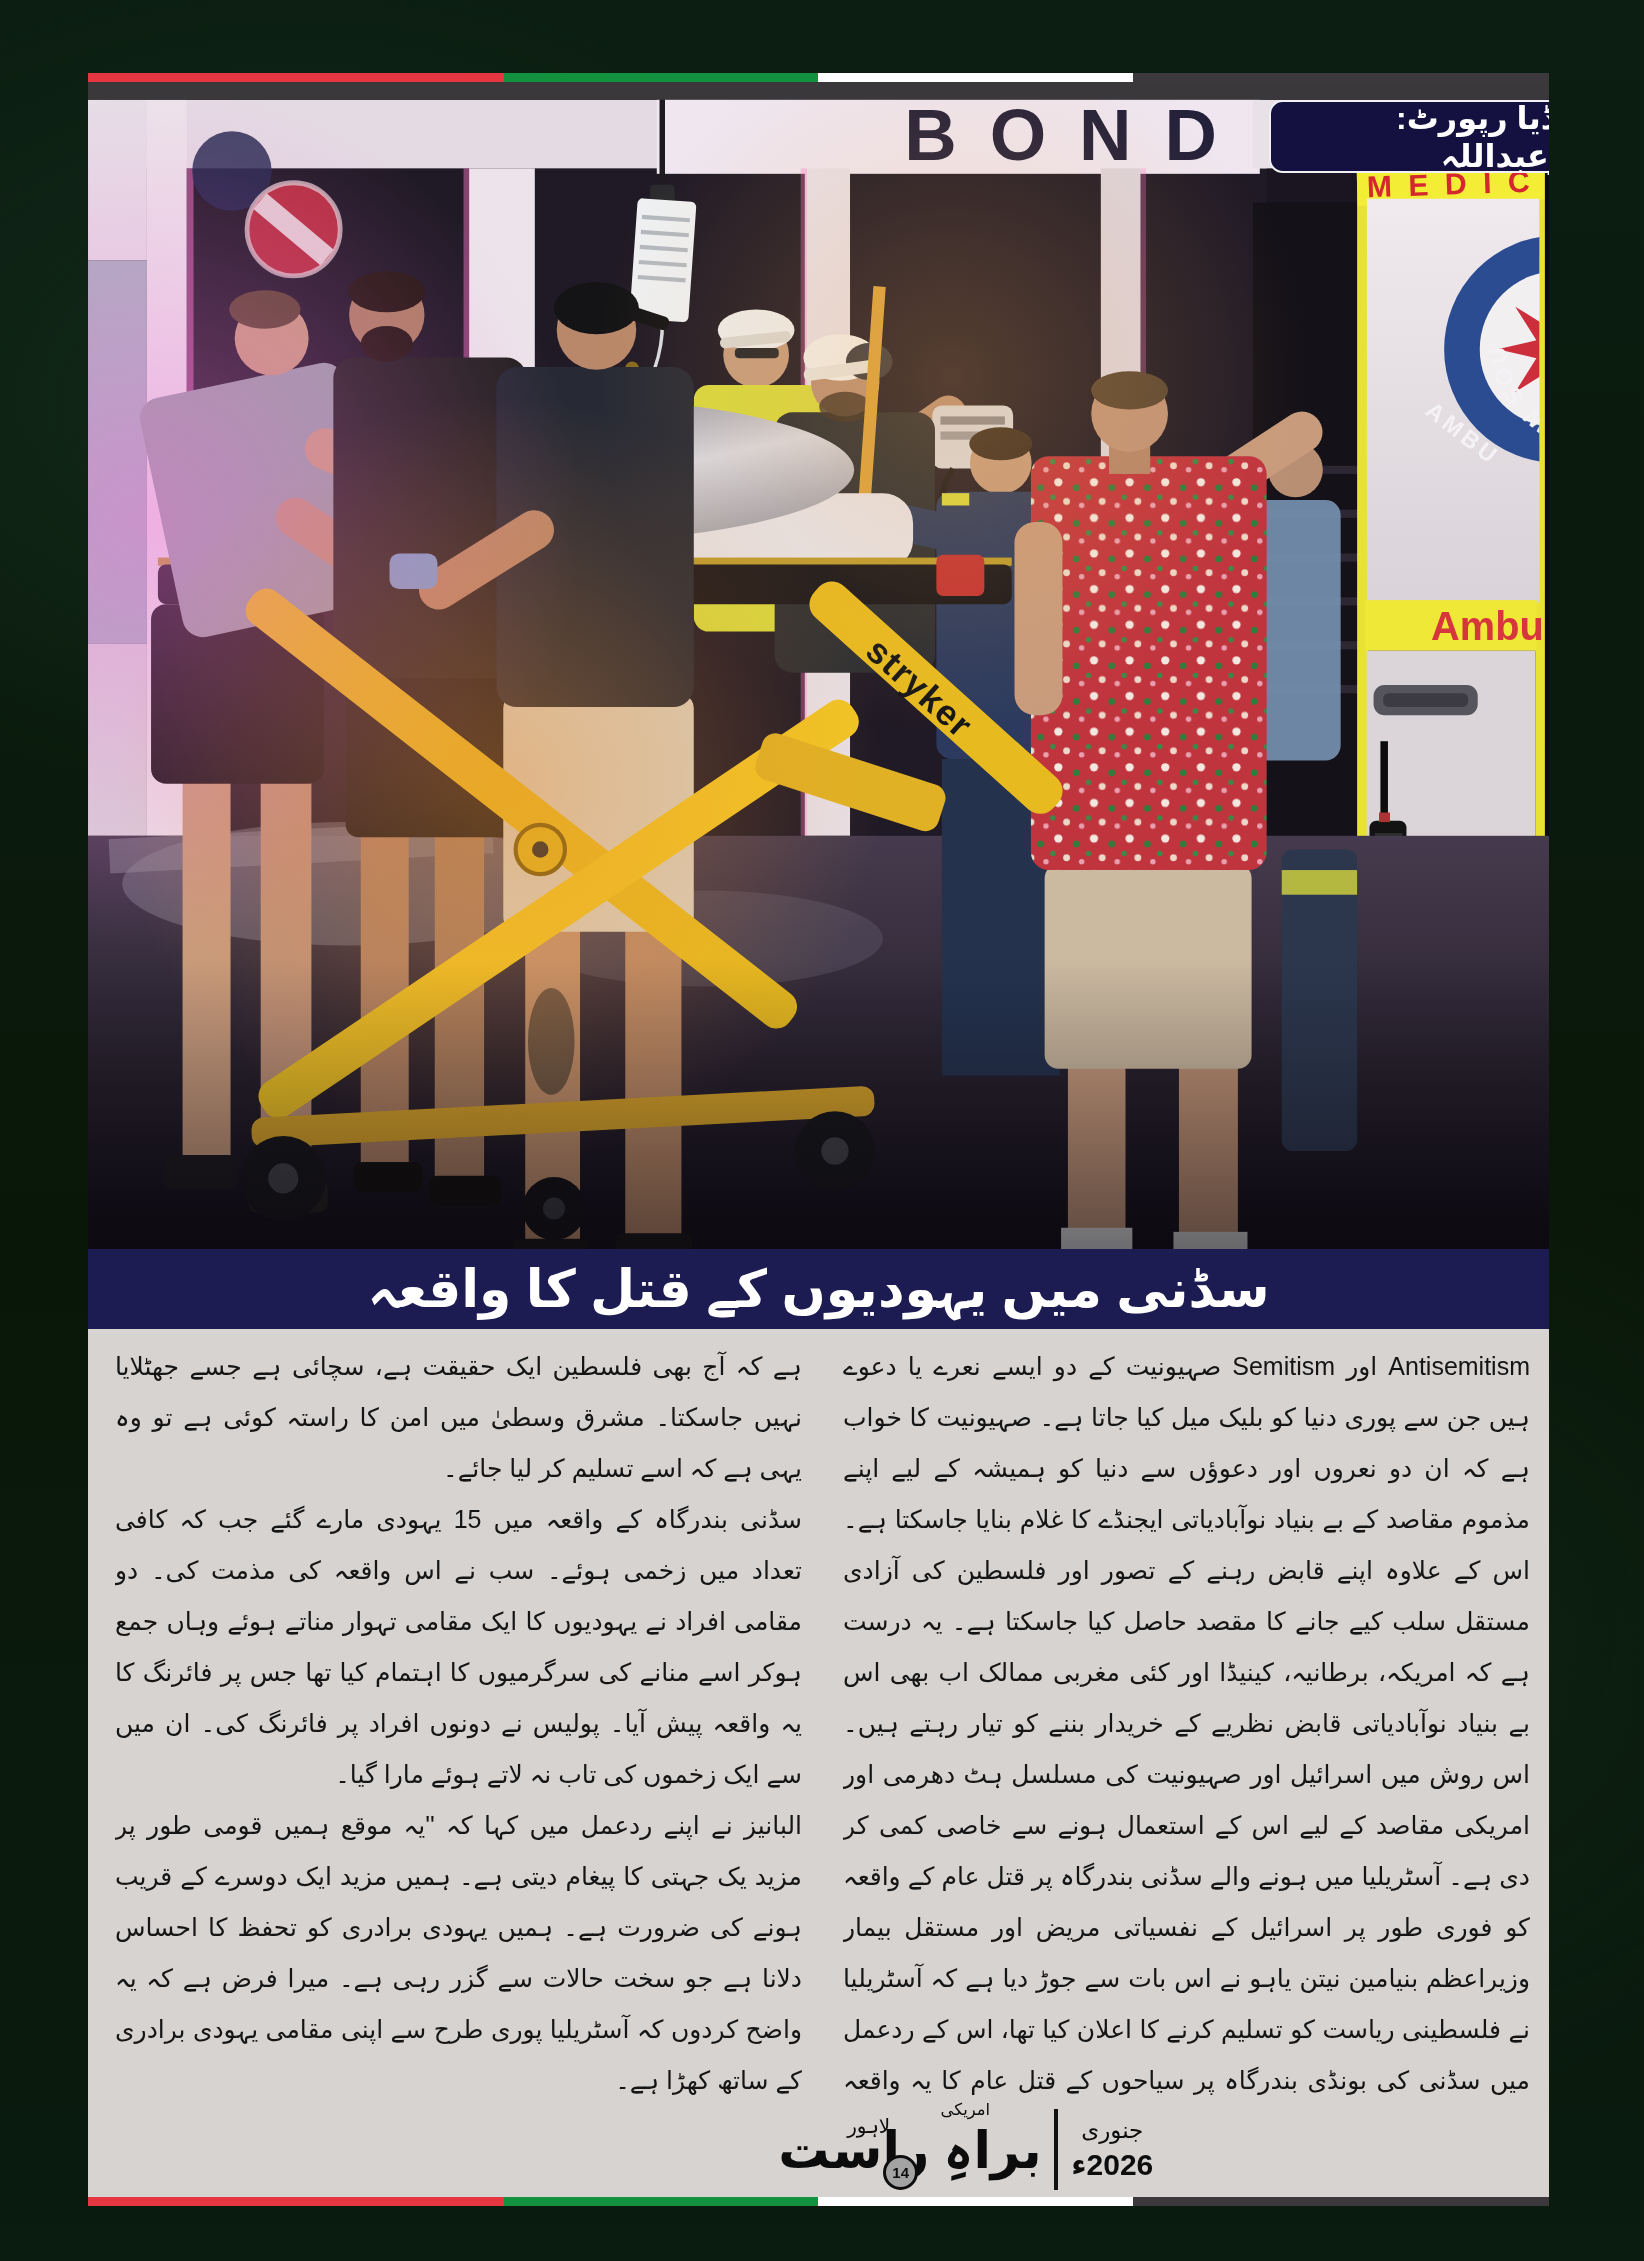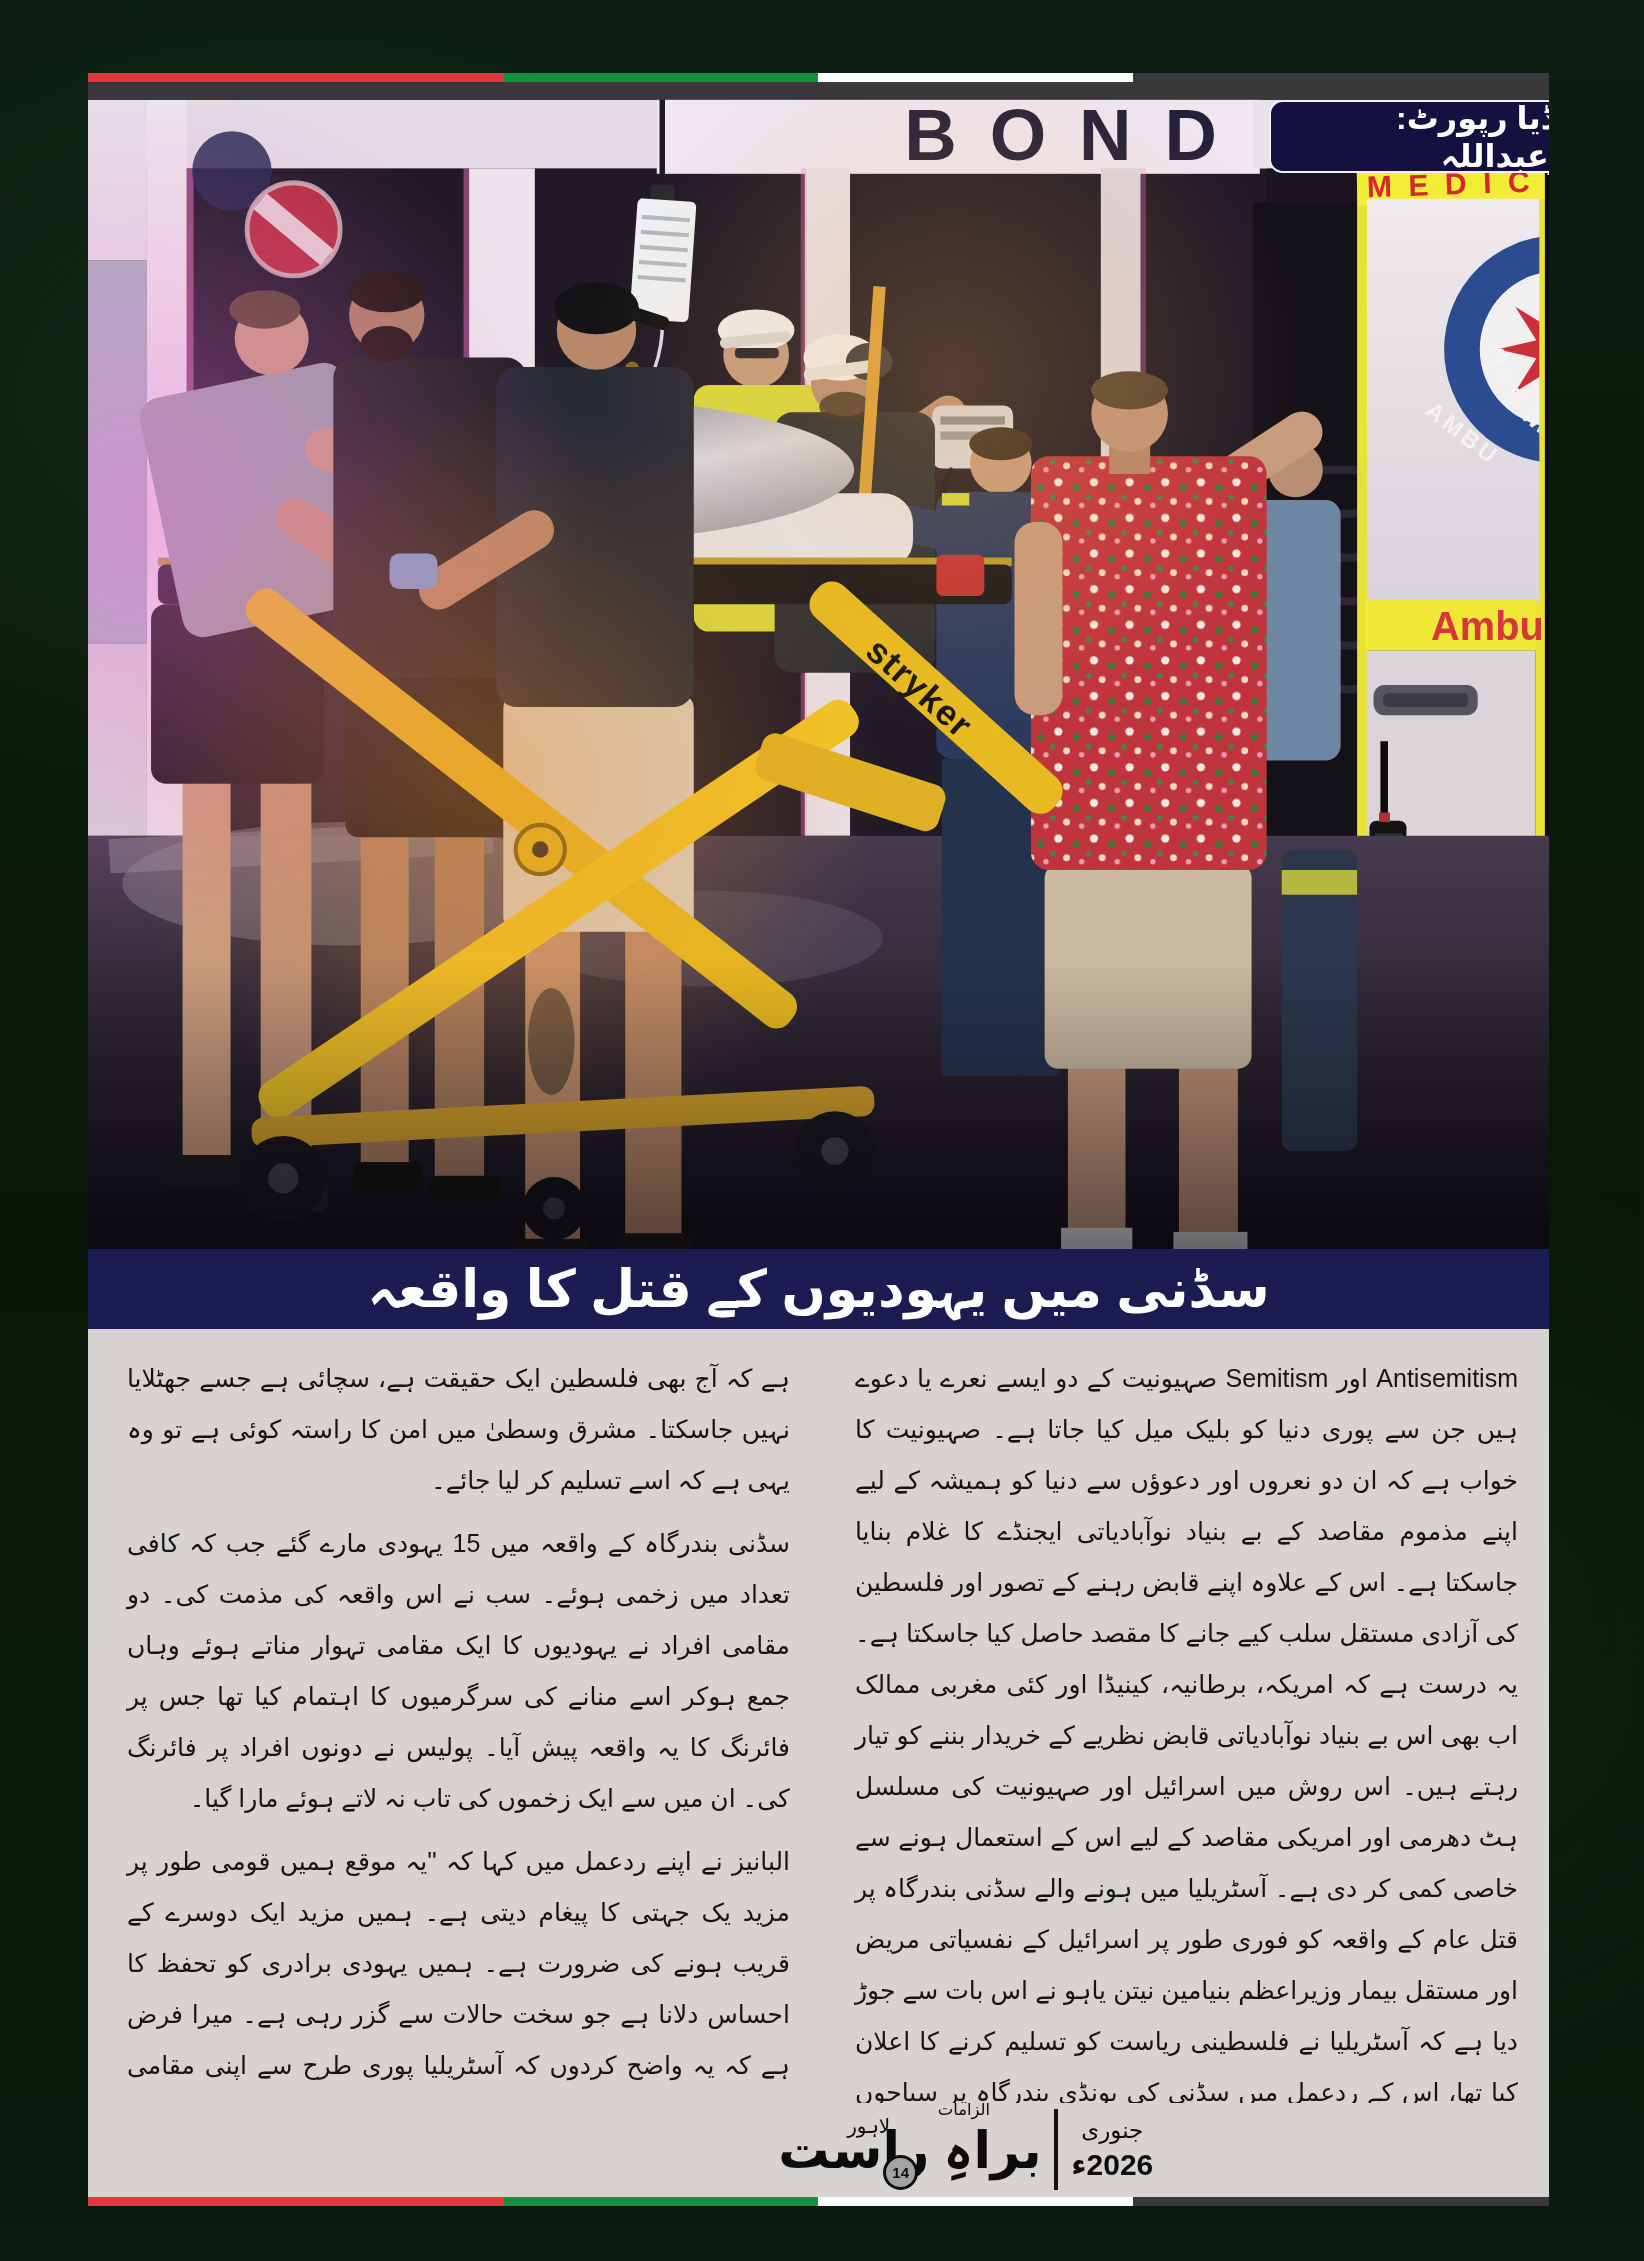--- a/index.html
+++ b/index.html
@@ -36,21 +36,21 @@
   .banner{
     position:absolute;left:0;top:1167px;width:1461px;height:80px;background:#1d1c52;
     display:flex;align-items:center;justify-content:center;
   }
   .banner h1{margin:0;color:#ffffff;font-size:52px;font-weight:bold;direction:rtl;letter-spacing:0.7px;}
 
   .col{
     position:absolute;top:1259px;height:762px;width:687px;overflow:hidden;
     direction:rtl;text-align:justify;font-size:25px;line-height:51px;color:#151515;
   }
-  .col p{margin:12px;}
+  .col p{margin:0;}
   .col p.indent{text-indent:30px;}
   .col-right{left:755px;}
   .col-left{left:27px;}
 
   .footer{
     position:absolute;left:695px;top:2023px;width:384px;height:89px;
     display:flex;flex-direction:row;align-items:center;direction:rtl;color:#0d0d0d;
   }
   .date-block{display:flex;flex-direction:column;align-items:center;gap:2.7px;padding:0 13.7px;}
   .date-month{font-size:23px;}
@@ -433,21 +433,21 @@
 
     </div>
 
     <div class="footer">
       <div class="date-block">
         <span class="date-month">جنوری</span>
         <span class="date-year">2026ء</span>
       </div>
       <div class="footer-divider"></div>
       <div class="logo-block">
-        <span class="logo-monthly">الزامات</span>
+        <span class="logo-monthly">امریکی</span>
         <span class="logo-name">براہِ راست</span>
         <span class="logo-city">لاہور</span>
         <span class="logo-page">14</span>
       </div>
     </div>
 
   </div>
 
   <div class="strip strip-bottom">
     <div class="seg-red"></div>

